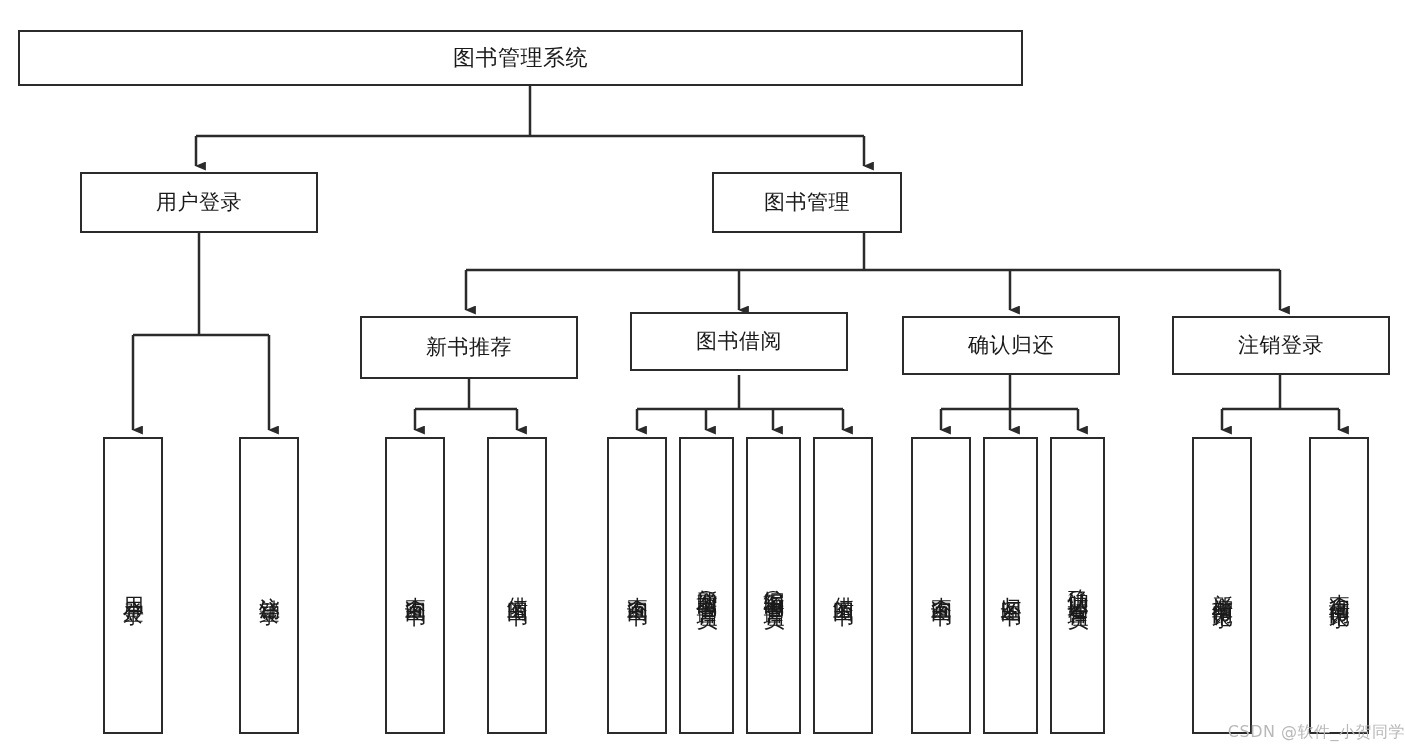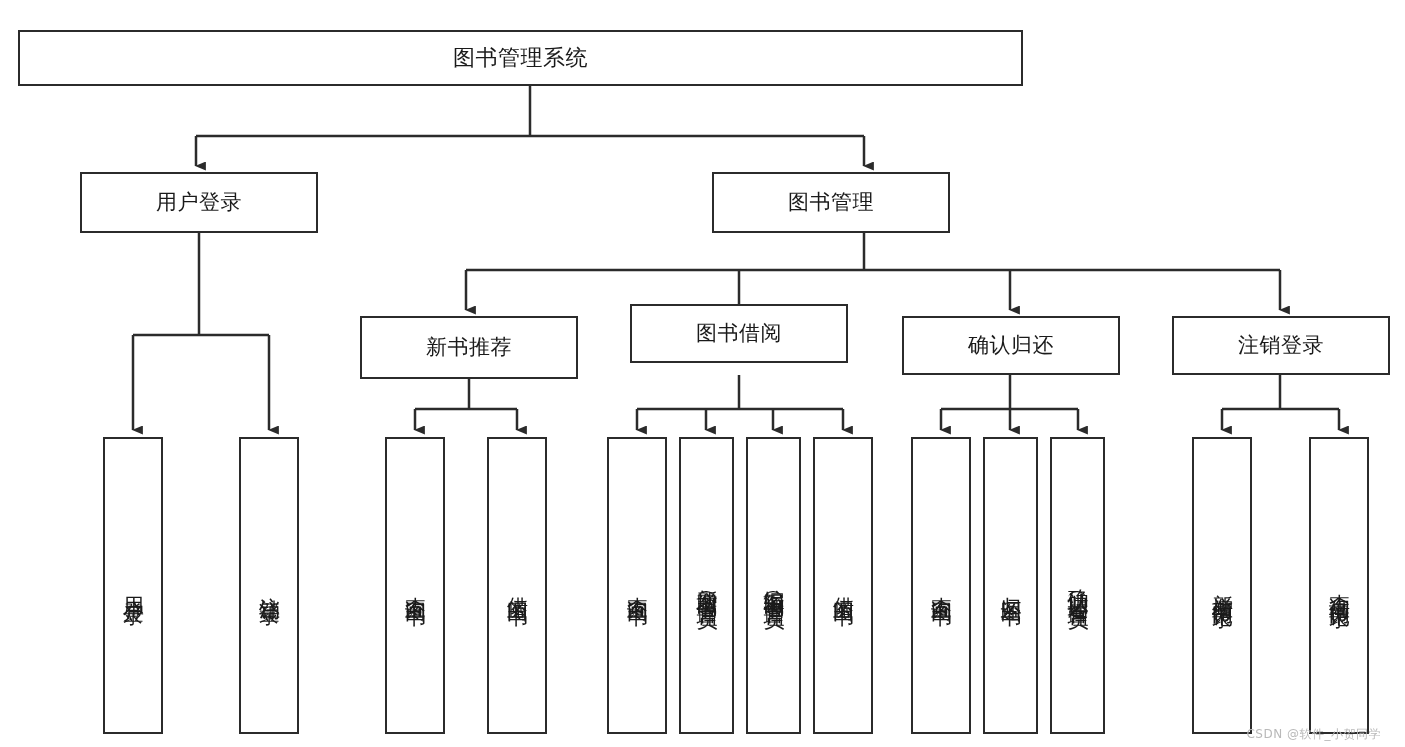--- a/index.html
+++ b/index.html
@@ -60,23 +60,23 @@
     writing-mode: vertical-rl;
     text-orientation: upright;
     font-size: 21px;
     letter-spacing: 3px;
     line-height: 1;
     max-height: 270px;
   }
   
   #watermark {
     position: absolute;
-    right: 24px;
+    right: 0;
     bottom: 4px;
-    font-size: 12px;
+    font-size: 16px;
     color: #b9b9b9;
     letter-spacing: 0.5px;
     z-index: 5;
     white-space: nowrap;
   }
 </style>
 </head>
 <body>
 
 <div id="canvas">
@@ -132,29 +132,29 @@
   </svg>
 
   <div class="node root horiz" style="left:18px; top:14px; width:1005px; height:56px;margin-top:16px;">
     <span class="label">图书管理系统</span>
   </div>
 
   <div class="node horiz" style="left:80px; top:172px; width:238px; height:61px;">
     <span class="label">用户登录</span>
   </div>
 
-  <div class="node horiz" style="left:712px; top:172px; width:238px; height:61px;">
+  <div class="node horiz" style="left:712px; top:172px; width:190px; height:61px;">
     <span class="label">图书管理</span>
   </div>
 
   <div class="node horiz" style="left:360px; top:316px; width:218px; height:63px;">
     <span class="label">新书推荐</span>
   </div>
 
-  <div class="node horiz" style="left:630px; top:304px; width:218px; height:59px;">
+  <div class="node horiz" style="left:630px; top:312px; width:218px; height:59px;">
     <span class="label">图书借阅</span>
   </div>
 
   <div class="node horiz" style="left:902px; top:316px; width:218px; height:59px;">
     <span class="label">确认归还</span>
   </div>
 
   <div class="node horiz" style="left:1172px; top:316px; width:218px; height:59px;">
     <span class="label">注销登录</span>
   </div>

